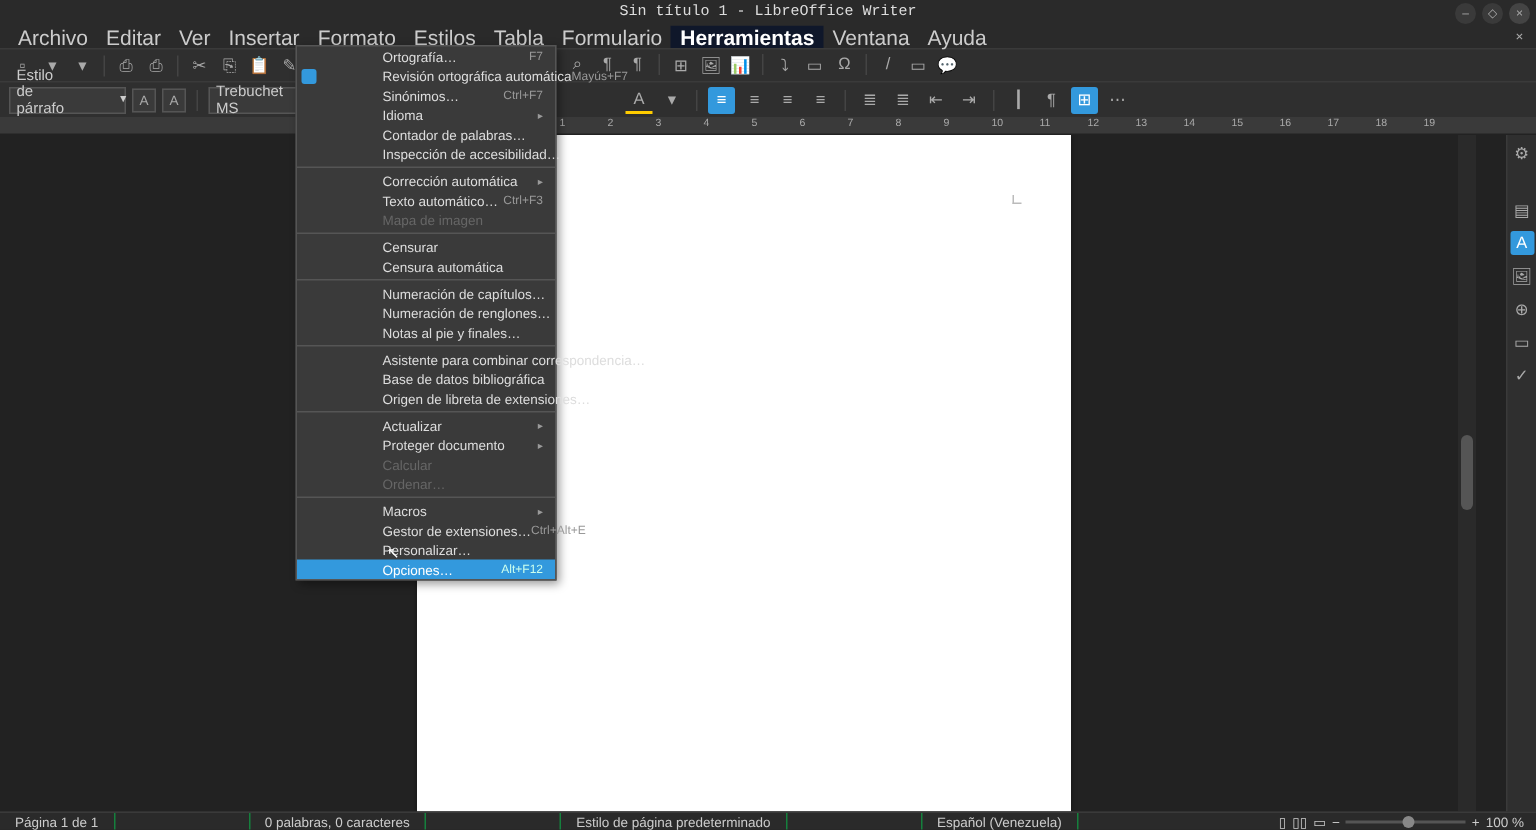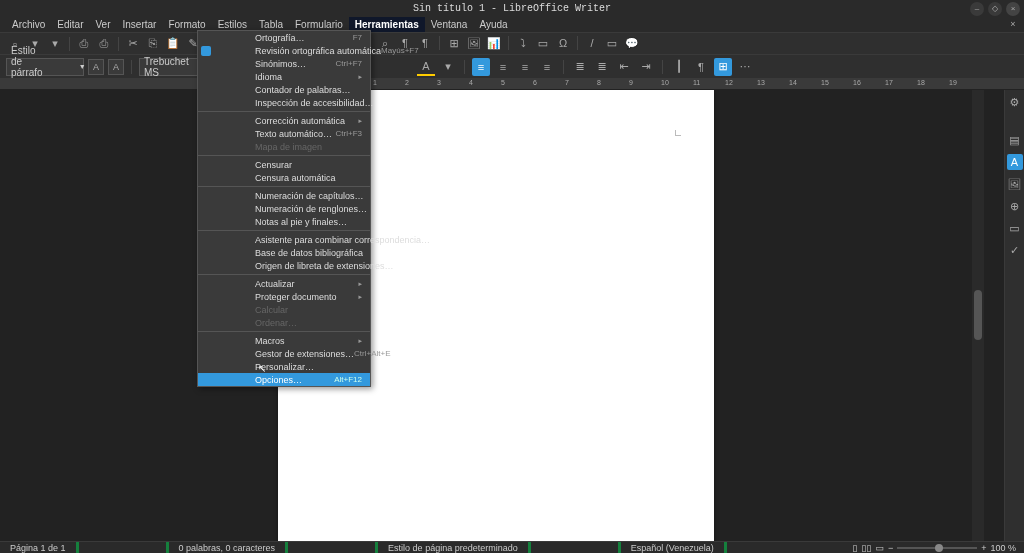--- a/index.html
+++ b/index.html
@@ -8,21 +8,21 @@
 
 .titlebar { height:17px; background:#2a2a2a; display:flex; align-items:center; justify-content:center; position:relative; }
 .titlebar .title { color:#ddd; font-size:10px;font-family:Liberation Mono, monospace; }
 .titlebar .winbtns { position:absolute; right:4px; display:flex; gap:4px; }
 .winbtn { width:14px; height:14px; border-radius:50%; background:#3a3a3a; display:flex; align-items:center; justify-content:center; font-size:8px; color:#aaa; }
 .winbtn.close { background:#444; }
 .docclose { position:absolute; right:4px; top:17px; width:14px; height:14px; font-size:9px; color:#aaa; display:flex; align-items:center; justify-content:center; z-index:5; }
 
 
 .menubar { height:15px; background:#2a2a2a; display:flex; align-items:center; padding-left:6px; }
-.menubar .item { padding:1px 6px; color:#ccc; font-size:10px; height:15px; display:flex; align-items:center; }
+.menubar .item { padding:1px 6px; color:#ccc; font-size:14px; height:15px; display:flex; align-items:center; }
 .menubar .item.active { background:#0f172a; color:#fff;font-weight:bold; }
 
 
 .toolbar { height:22px; background:#2f2f2f; border-top:1px solid #3a3a3a; display:flex; align-items:center; padding:0 6px; gap:2px; }
 .tbtn { width:18px; height:18px; display:flex; align-items:center; justify-content:center; color:#aaa; font-size:11px; }
 .tsep { width:1px; height:14px; background:#444; margin:0 3px; }
 .tbtn.highlight { background:#3399dd; border-radius:2px; color:#fff; }
 
 .stylebar { height:24px; background:#2f2f2f; border-top:1px solid #3a3a3a; display:flex; align-items:center; padding:0 6px; gap:4px; }
 .combo { background:#3a3a3a; border:1px solid #555; height:18px; display:flex; align-items:center; padding:0 4px; font-size:10px; color:#ccc;gap:32px; }
@@ -58,21 +58,21 @@
 .mitem .sub { font-size:7px; color:#999; }
 .mitem.disabled { color:#666; }
 .mitem.highlighted { background:#3399dd; color:#fff;align-items:center; }
 .mitem.highlighted .short { color:#cfe; }
 .mitem .check { position:absolute; left:3px; width:10px; height:10px; background:#3399dd; border-radius:2px; }
 .msep { height:1px; background:#555; margin:2px 0; }
 .cursor-ptr { position:absolute; left:258px; top:363px; z-index:200; font-size:10px; color:#fff; }
 
 
 .statusbar { position:absolute; bottom:0; left:0; right:0; height:12px; background:#2a2a2a; border-top:1px solid #3a3a3a; display:flex; align-items:center; font-size:9px; color:#ccc; }
-.stat { padding:0 10px; border-right:3px solid #15803d; height:100%; display:flex; align-items:center; }
+.stat { padding:0 10px; border-right:1px solid #15803d; height:100%; display:flex; align-items:center; }
 .zoom { margin-left:auto; display:flex; align-items:center; gap:4px; padding:0 8px; }
 .zslider { width:80px; height:2px; background:#555; position:relative; }
 .zslider .knob { position:absolute; left:38px; top:-3px; width:8px; height:8px; background:#888; border-radius:50%; }
 </style>
 </head>
 <body>
 
 <div class="titlebar">
   <span class="title">Sin título 1 - LibreOffice Writer</span>
   <div class="winbtns">

